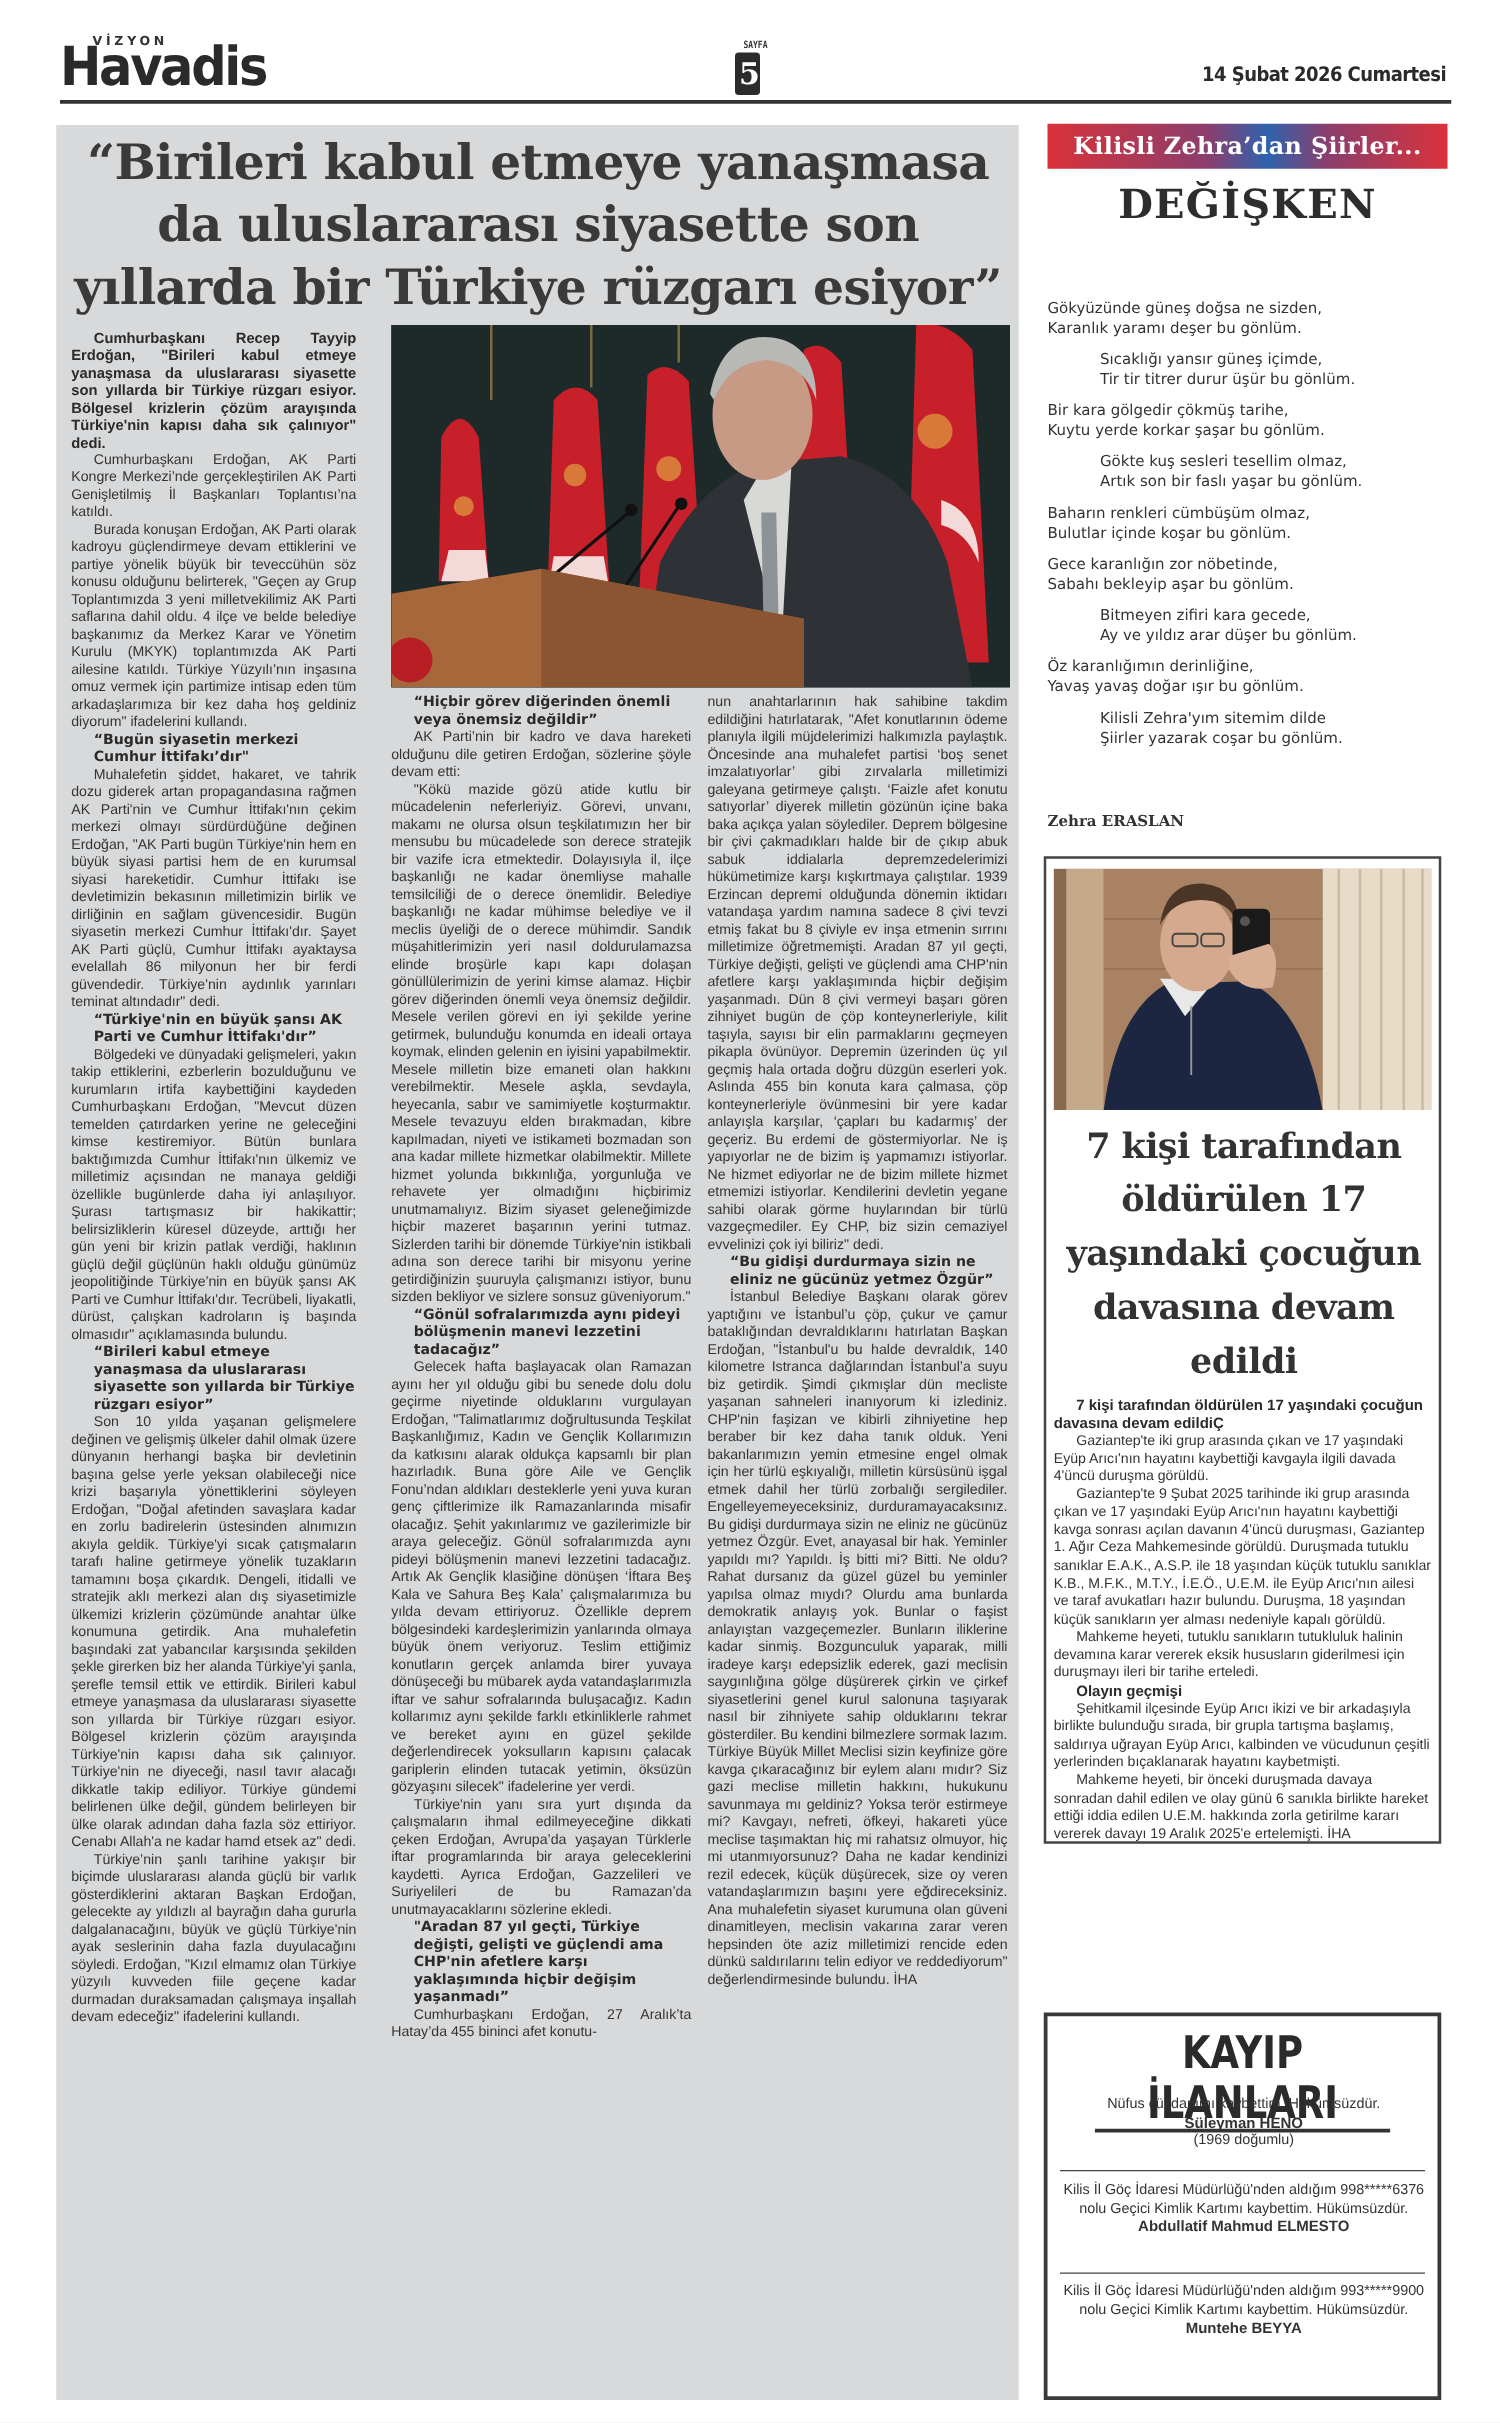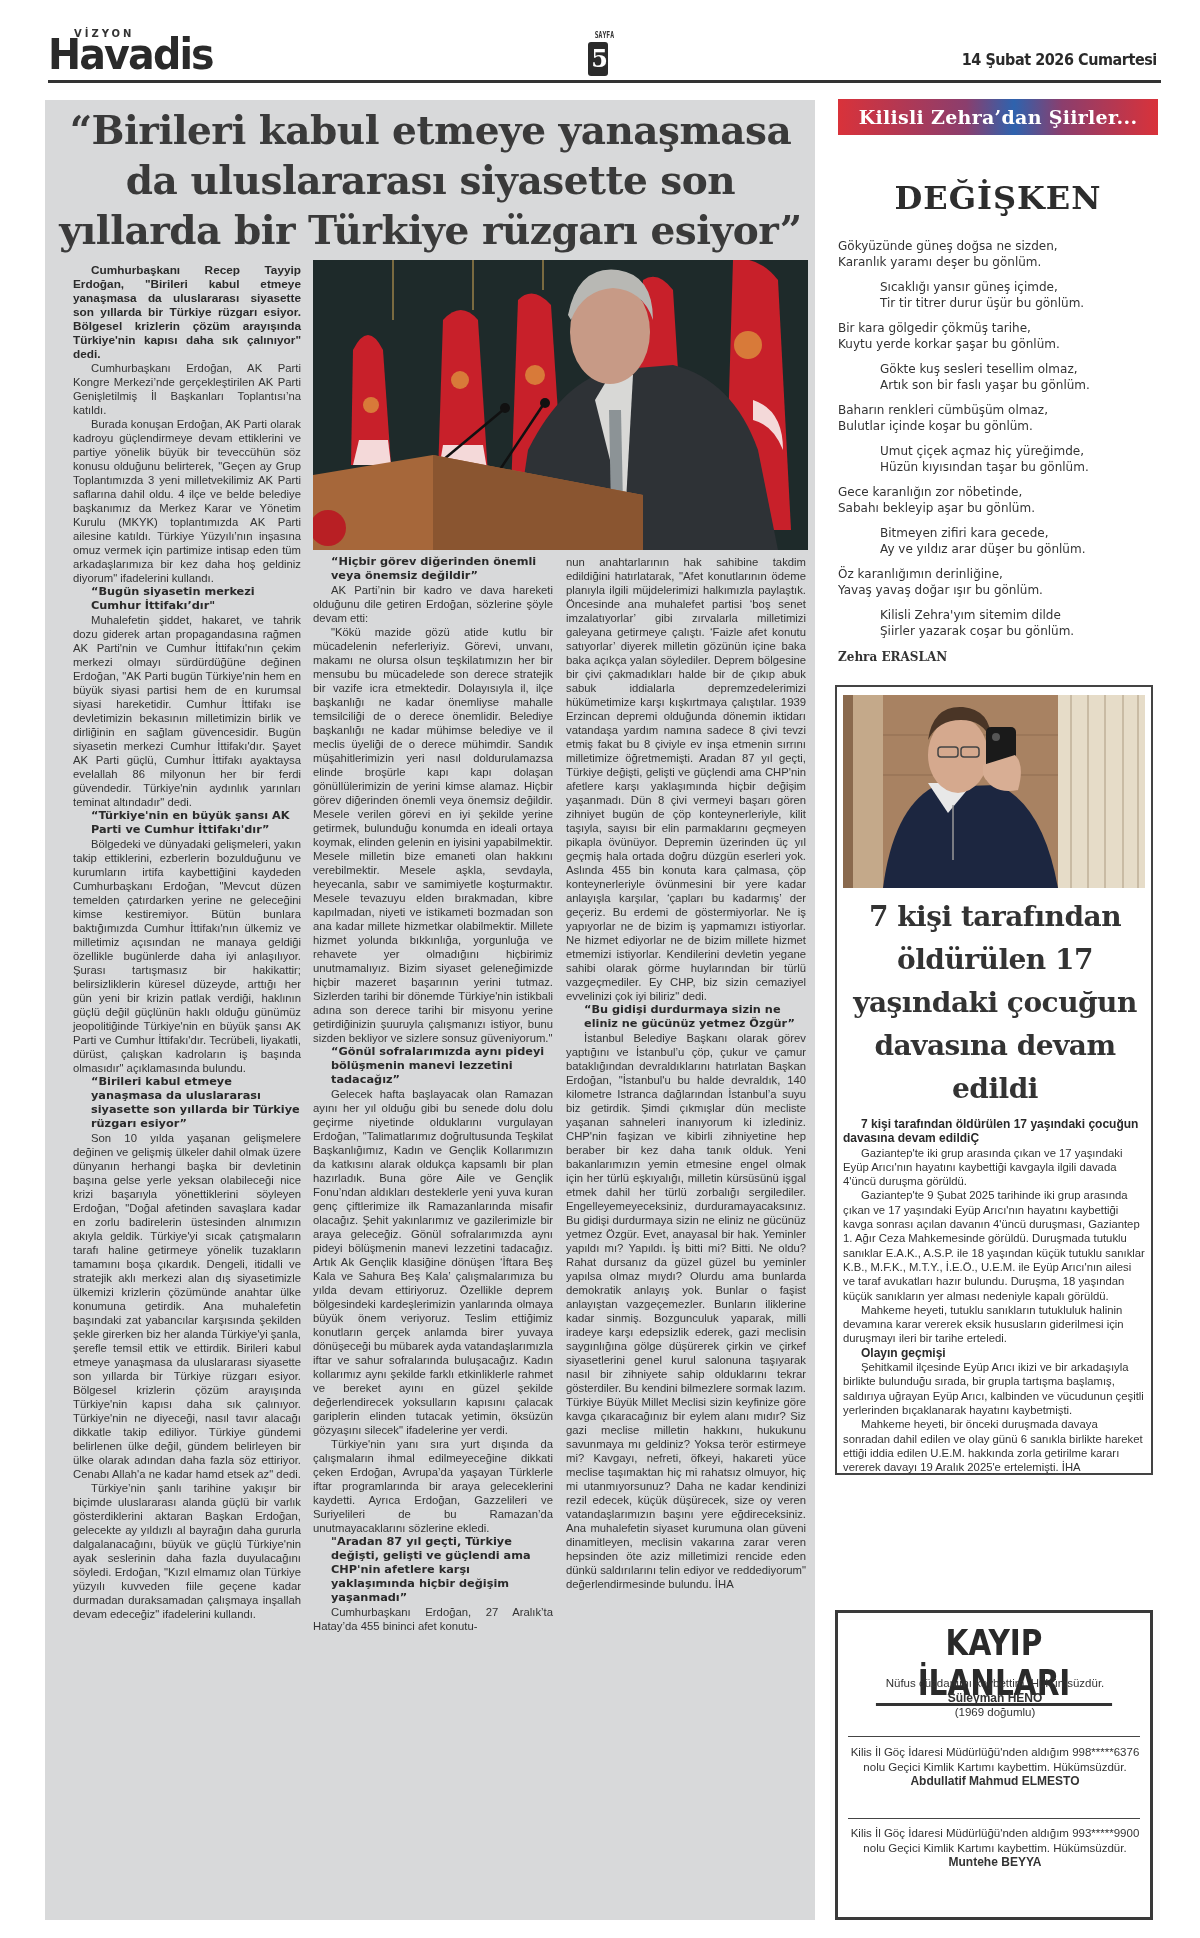--- a/index.html
+++ b/index.html
@@ -18,29 +18,29 @@
   .mast-rule { position: absolute; left: 48px; top: 80px; width: 1113px; height: 3px; background: #333; }
 
   
   .main-panel { position: absolute; left: 45px; top: 100px; width: 770px; height: 1820px; background: #d8d9da; }
   .headline { position: absolute; left: 48px; top: 105px; width: 765px; text-align: center; font-family: "DejaVu Serif", serif; font-weight: bold; font-size: 39px; line-height: 50px; color: #3a3a3a; letter-spacing: -0.5px; }
 
   .col { position: absolute; font-size: 11.3px; line-height: 14px; color: #333; text-align: justify; }
   .col p { text-indent: 18px; }
   .col p.lead { font-weight: bold; color: #2a2a2a; font-size: 11.8px; }
   .col h4 { font-family: "DejaVu Sans", sans-serif; font-weight: bold; font-size: 11.3px; line-height: 14px; padding-left: 18px; color: #2a2a2a; text-align: left; }
-  .col1 { left: 73px; top: 263px; width: 228px; }
+  .col1 { left: 57px; top: 263px; width: 228px; }
   .col2 { left: 313px; top: 555px; width: 240px; }
   .col3 { left: 566px; top: 555px; width: 240px; }
 
   .photo-main { position: absolute; left: 313px; top: 260px; width: 495px; height: 290px; overflow: hidden; background: #1f2b2b; }
 
   
   .poem-banner { position: absolute; left: 838px; top: 99px; width: 320px; height: 36px; background: linear-gradient(90deg, #d9323a 0%, #8b3e6d 40%, #2e63ae 55%, #8b3e6d 70%, #d9323a 100%); color: #fff; font-family: "DejaVu Serif", serif; font-weight: bold; font-size: 19px; line-height: 36px; text-align: center; letter-spacing: 0.3px; }
-  .poem-title { position: absolute; left: 838px; top: 142px; width: 320px; text-align: center; font-family: "DejaVu Serif", serif; font-weight: bold; font-size: 32px; line-height: 42px; color: #2d2d2d; letter-spacing: 1px; margin-top: 35px; }
+  .poem-title { position: absolute; left: 838px; top: 142px; width: 320px; text-align: center; font-family: "DejaVu Serif", serif; font-weight: bold; font-size: 32px; line-height: 42px; color: #2d2d2d; letter-spacing: 1px; }
   .poem { position: absolute; left: 838px; top: 238px; width: 320px; font-family: "DejaVu Sans", sans-serif; font-size: 12px; line-height: 16px; color: #333; }
   .stanza { margin-bottom: 9px; }
   .stanza.indent { padding-left: 42px; }
   .poem-author { position: absolute; left: 838px; top: 650px; width: 318px; text-align: left; font-family: "DejaVu Serif", serif; font-weight: bold; font-size: 12px; color: #333; }
 
   
   .news-box { position: absolute; left: 835px; top: 685px; width: 318px; height: 790px; border: 2px solid #444; background: #fff; }
   .news-photo { position: absolute; left: 843px; top: 695px; width: 302px; height: 193px; overflow: hidden; background: #b89a7a; }
   .news-title { position: absolute; left: 845px; top: 895px; width: 300px; text-align: center; font-family: "DejaVu Serif", serif; font-weight: bold; font-size: 28px; line-height: 43px; color: #333; letter-spacing: -0.5px; }
   .news-body { position: absolute; left: 843px; top: 1117px; width: 303px; font-size: 11.3px; line-height: 14.3px; color: #333; text-align: left; }
@@ -171,24 +171,20 @@
       <div>Kuytu yerde korkar şaşar bu gönlüm.</div>
     </div>
   <div class="stanza indent">
       <div>Gökte kuş sesleri tesellim olmaz,</div>
       <div>Artık son bir faslı yaşar bu gönlüm.</div>
     </div>
   <div class="stanza">
       <div>Baharın renkleri cümbüşüm olmaz,</div>
       <div>Bulutlar içinde koşar bu gönlüm.</div>
     </div>
-  <div class="stanza indent">
-      <div>Umut çiçek açmaz hiç yüreğimde,</div>
-      <div>Hüzün kıyısından taşar bu gönlüm.</div>
-    </div>
   <div class="stanza">
       <div>Gece karanlığın zor nöbetinde,</div>
       <div>Sabahı bekleyip aşar bu gönlüm.</div>
     </div>
   <div class="stanza indent">
       <div>Bitmeyen zifiri kara gecede,</div>
       <div>Ay ve yıldız arar düşer bu gönlüm.</div>
     </div>
   <div class="stanza">
       <div>Öz karanlığımın derinliğine,</div>

